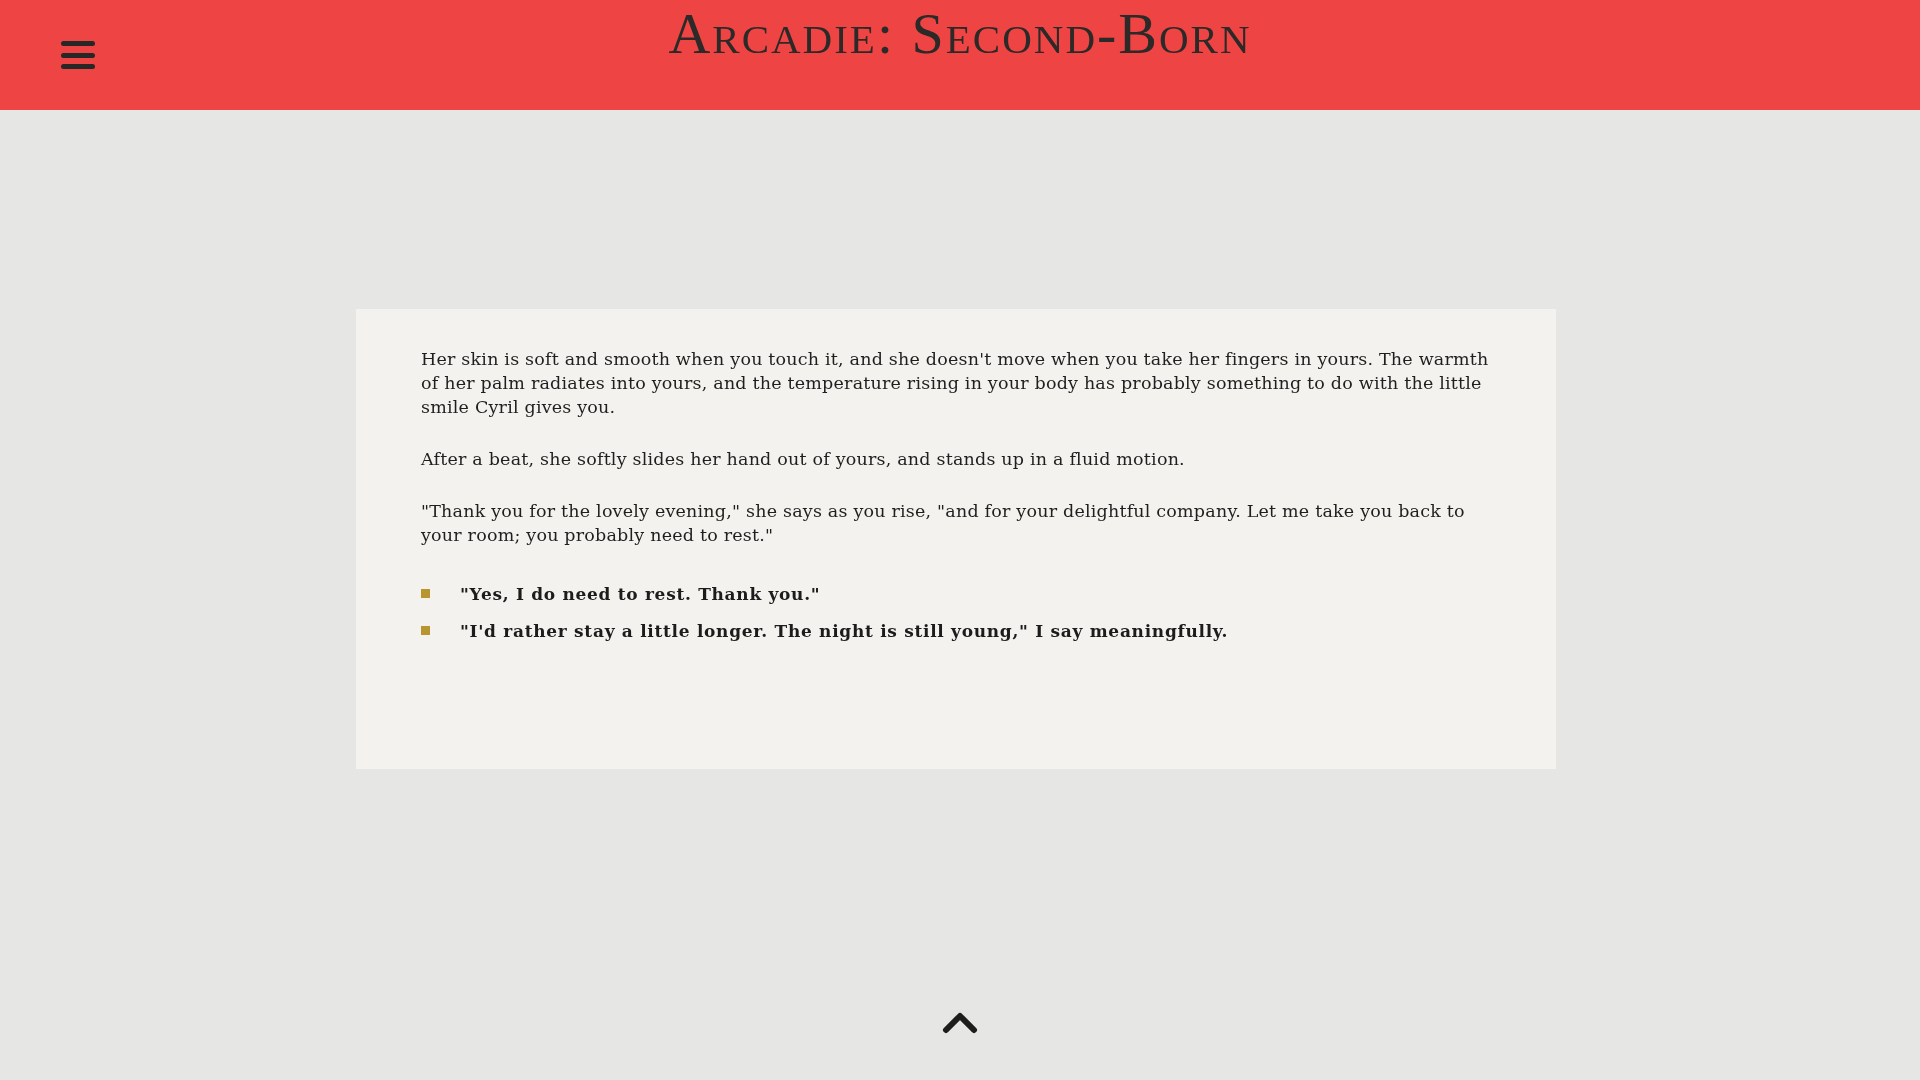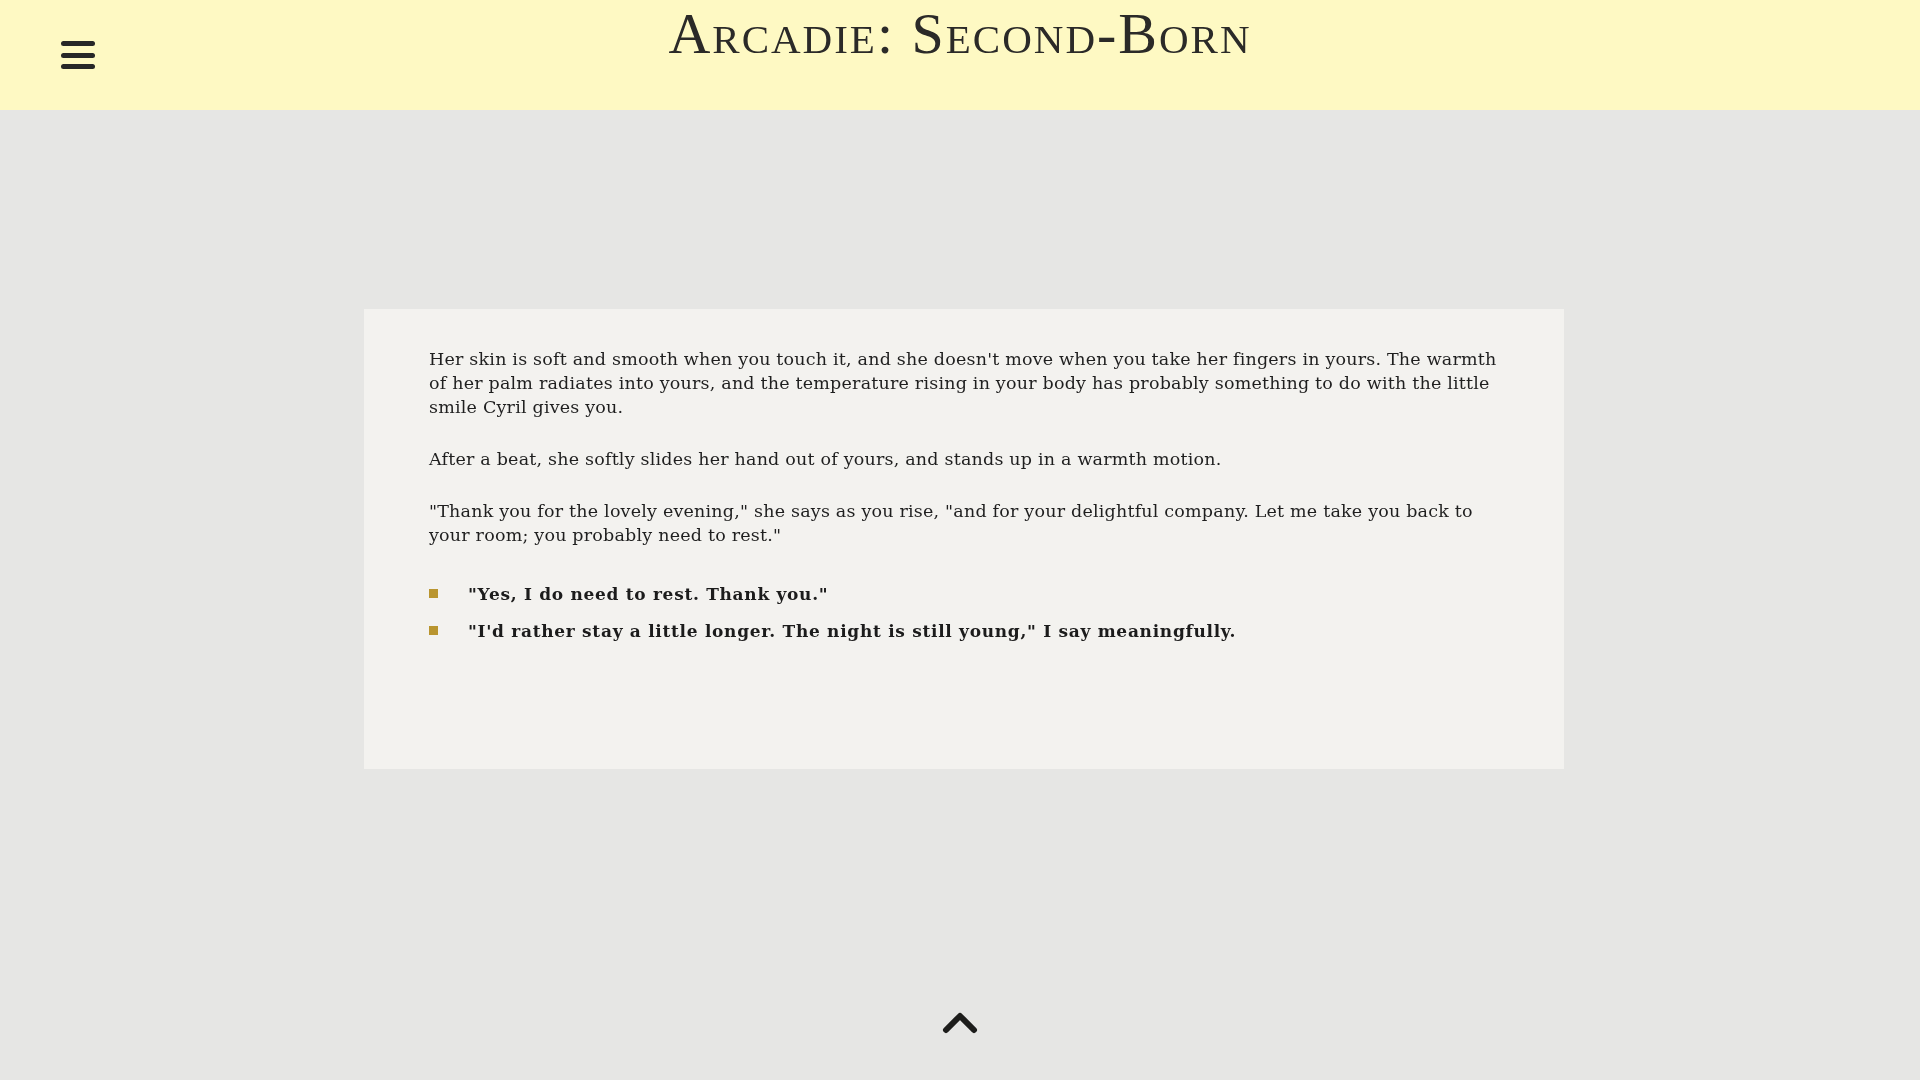--- a/index.html
+++ b/index.html
@@ -12,21 +12,21 @@
   }
   .page {
     position: relative;
     width: 1920px; height: 1080px;
     background: #e6e6e4;
   }
   
   .header {
     position: relative;
     width: 100%; height: 110px;
-    background: #fef9c3;
+    background: #ef4444;
     display: flex; align-items: center; justify-content: center;
   }
   .menu-btn {
     position: absolute;
     left: 61px; top: 41px;
     width: 36px; height: 28px;
     background: transparent;
     border: none; padding: 0;
     cursor: pointer;
     display: flex; flex-direction: column; justify-content: space-between;
@@ -43,21 +43,21 @@
     font-size: 58px;
     letter-spacing: 2px;
     color: #2b2a28;
     line-height: 1;
     margin-top: -4px;
     white-space: nowrap;
   }
   
   .card {
     position: absolute;
-    left: 364px; top: 309px;
+    left: 356px; top: 309px;
     width: 1200px; min-height: 460px;
     background: #f3f2ef;
     padding: 38px 65px 37px 65px;
   }
   .card p {
     margin: 0 0 28px 0;
     font-size: 17.5px;
     line-height: 24px;
     letter-spacing: 0.2px;
     color: #1f1f1f;
@@ -107,21 +107,21 @@
     <button class="menu-btn" aria-label="Menu">
       <span class="bar"></span>
       <span class="bar"></span>
       <span class="bar"></span>
     </button>
     <h1 class="title">Arcadie: Second-Born</h1>
   </header>
 
   <section class="card">
     <p>Her skin is soft and smooth when you touch it, and she doesn't move when you take her fingers in yours. The warmth of her palm radiates into yours, and the temperature rising in your body has probably something to do with the little smile Cyril gives you.</p>
-    <p>After a beat, she softly slides her hand out of yours, and stands up in a warmth motion.</p>
+    <p>After a beat, she softly slides her hand out of yours, and stands up in a fluid motion.</p>
     <p class="last-para">"Thank you for the lovely evening," she says as you rise, "and for your delightful company. Let me take you back to your room; you probably need to rest."</p>
 
     <ul class="choice-list">
       <li class="choice-item">
         <span class="choice-bullet"></span>
         <span>"Yes, I do need to rest. Thank you."</span>
       </li>
       <li class="choice-item">
         <span class="choice-bullet"></span>
       </li>

